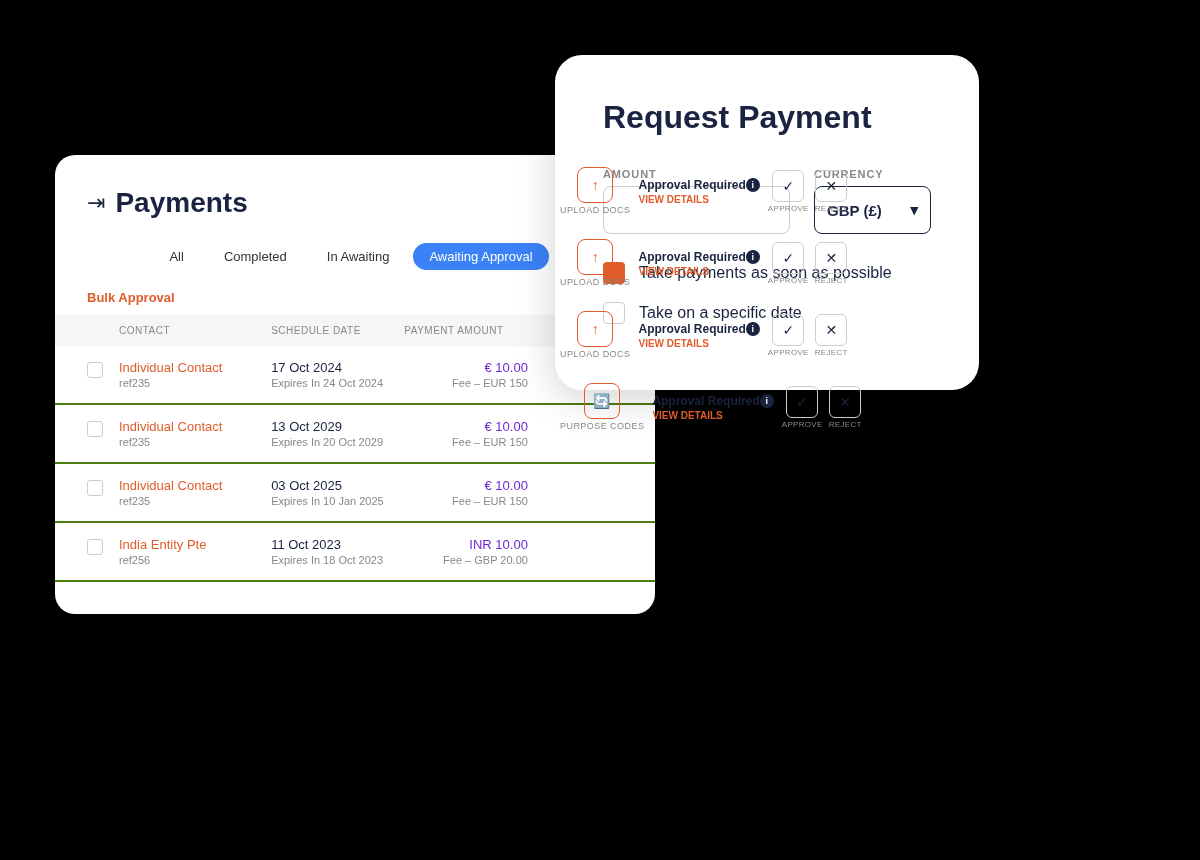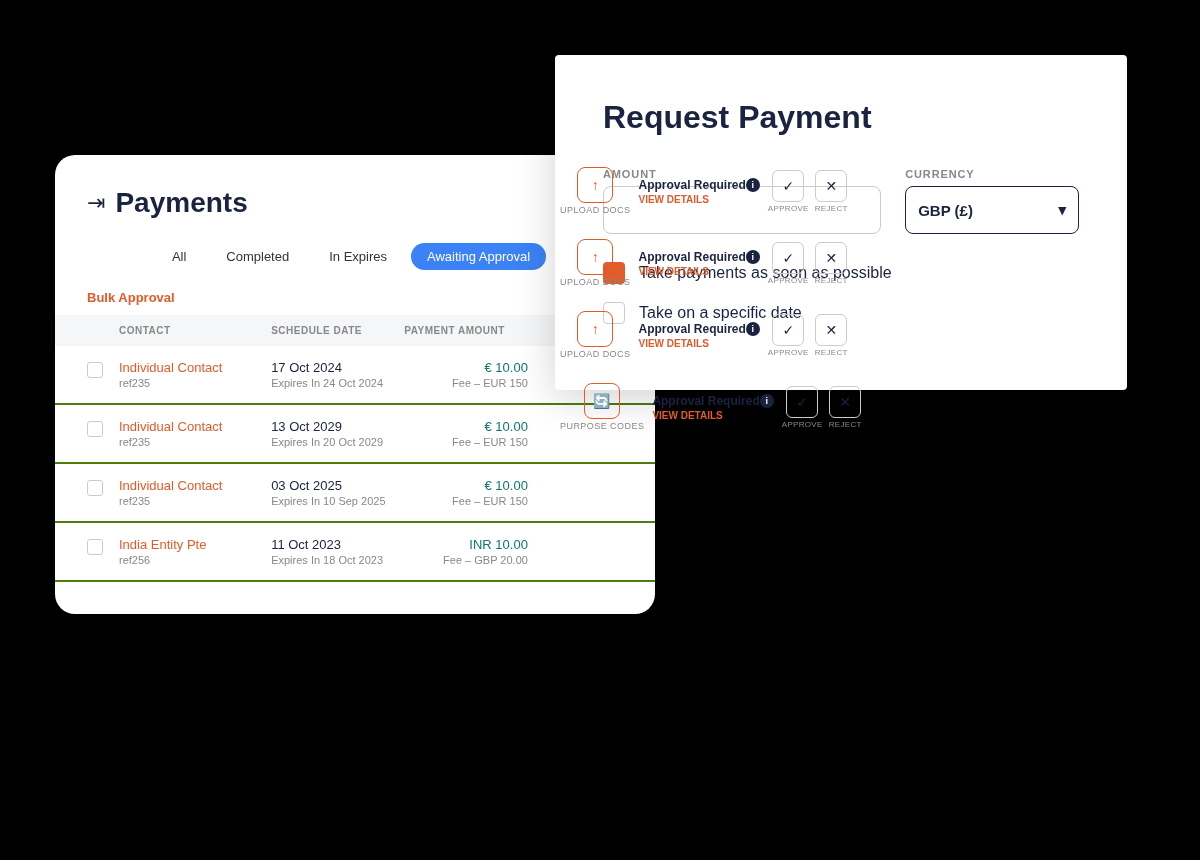--- a/index.html
+++ b/index.html
@@ -75,21 +75,21 @@
       padding: 0 32px 10px 32px;
       cursor: pointer;
     }
 
     .table-header {
       display: grid;
       grid-template-columns: 32px 1.6fr 1.4fr 1.3fr 1fr;
       padding: 10px 32px;
       background: #f5f6f8;
       font-size: 10px;
-      font-weight: 700;
+      font-weight: 400;
       color: #888;
       letter-spacing: 0.05em;
       text-transform: uppercase;
     }
 
     .table-row {
       display: grid;
       grid-template-columns: 32px 1.6fr 1.4fr 1.3fr 1fr;
       padding: 14px 32px;
       border-bottom: 2px solid #4d7c0f;
@@ -129,40 +129,40 @@
     }
 
     .expires {
       font-size: 11px;
       color: #888;
       margin-top: 2px;
     }
 
     .amount {
       font-size: 13px;
-      color: #0f766e;
+      color: #6d28d9;
       font-weight: 500;
       text-align: right;
     }
 
     .fee {
       font-size: 11px;
       color: #888;
       margin-top: 2px;
       text-align: right;
     }
 
     
     .request-panel {
       position: absolute;
       top: 55px;
       left: 555px;
-      width: 572px;
+      width: 424px;
       background: #fff;
-      border-radius: 4px;
+      border-radius: 27px;
       box-shadow: 0 8px 40px rgba(0,0,0,0.18);
       padding: 44px 48px 48px 48px;
       z-index: 2;
     }
 
     .request-title {
       font-size: 32px;
       font-weight: 700;
       color: #1a2340;
       margin-bottom: 32px;
@@ -393,21 +393,21 @@
 
 <div class="payments-panel">
   <div class="payments-header">
     <span class="payments-icon">⇥</span>
     <span class="payments-title">Payments</span>
   </div>
 
   <div class="tabs-row">
     <button class="tab">All</button>
     <button class="tab">Completed</button>
-    <button class="tab">In Expires</button>
+    <button class="tab">In Awaiting</button>
     <button class="tab active-orange">Awaiting Approval</button>
   </div>
 
   <div class="bulk-approval">Bulk Approval</div>
 
   <div class="table-header">
     <span></span>
     <span>CONTACT</span>
     <span>SCHEDULE DATE</span>
     <span>PAYMENT AMOUNT</span>
@@ -449,21 +449,21 @@
   </div>
 
   <div class="table-row">
     <div class="row-checkbox"></div>
     <div>
       <div class="contact-name">Individual Contact</div>
       <div class="contact-ref">ref235</div>
     </div>
     <div>
       <div class="schedule-date">03 Oct 2025</div>
-      <div class="expires">Expires In 10 Sep 2025</div>
+      <div class="expires">Expires In 10 Jan 2025</div>
     </div>
     <div>
       <div class="amount">€ 10.00</div>
       <div class="fee">Fee – EUR 150</div>
     </div>
     <div></div>
   </div>
 
   <div class="table-row">
     <div class="row-checkbox"></div>

